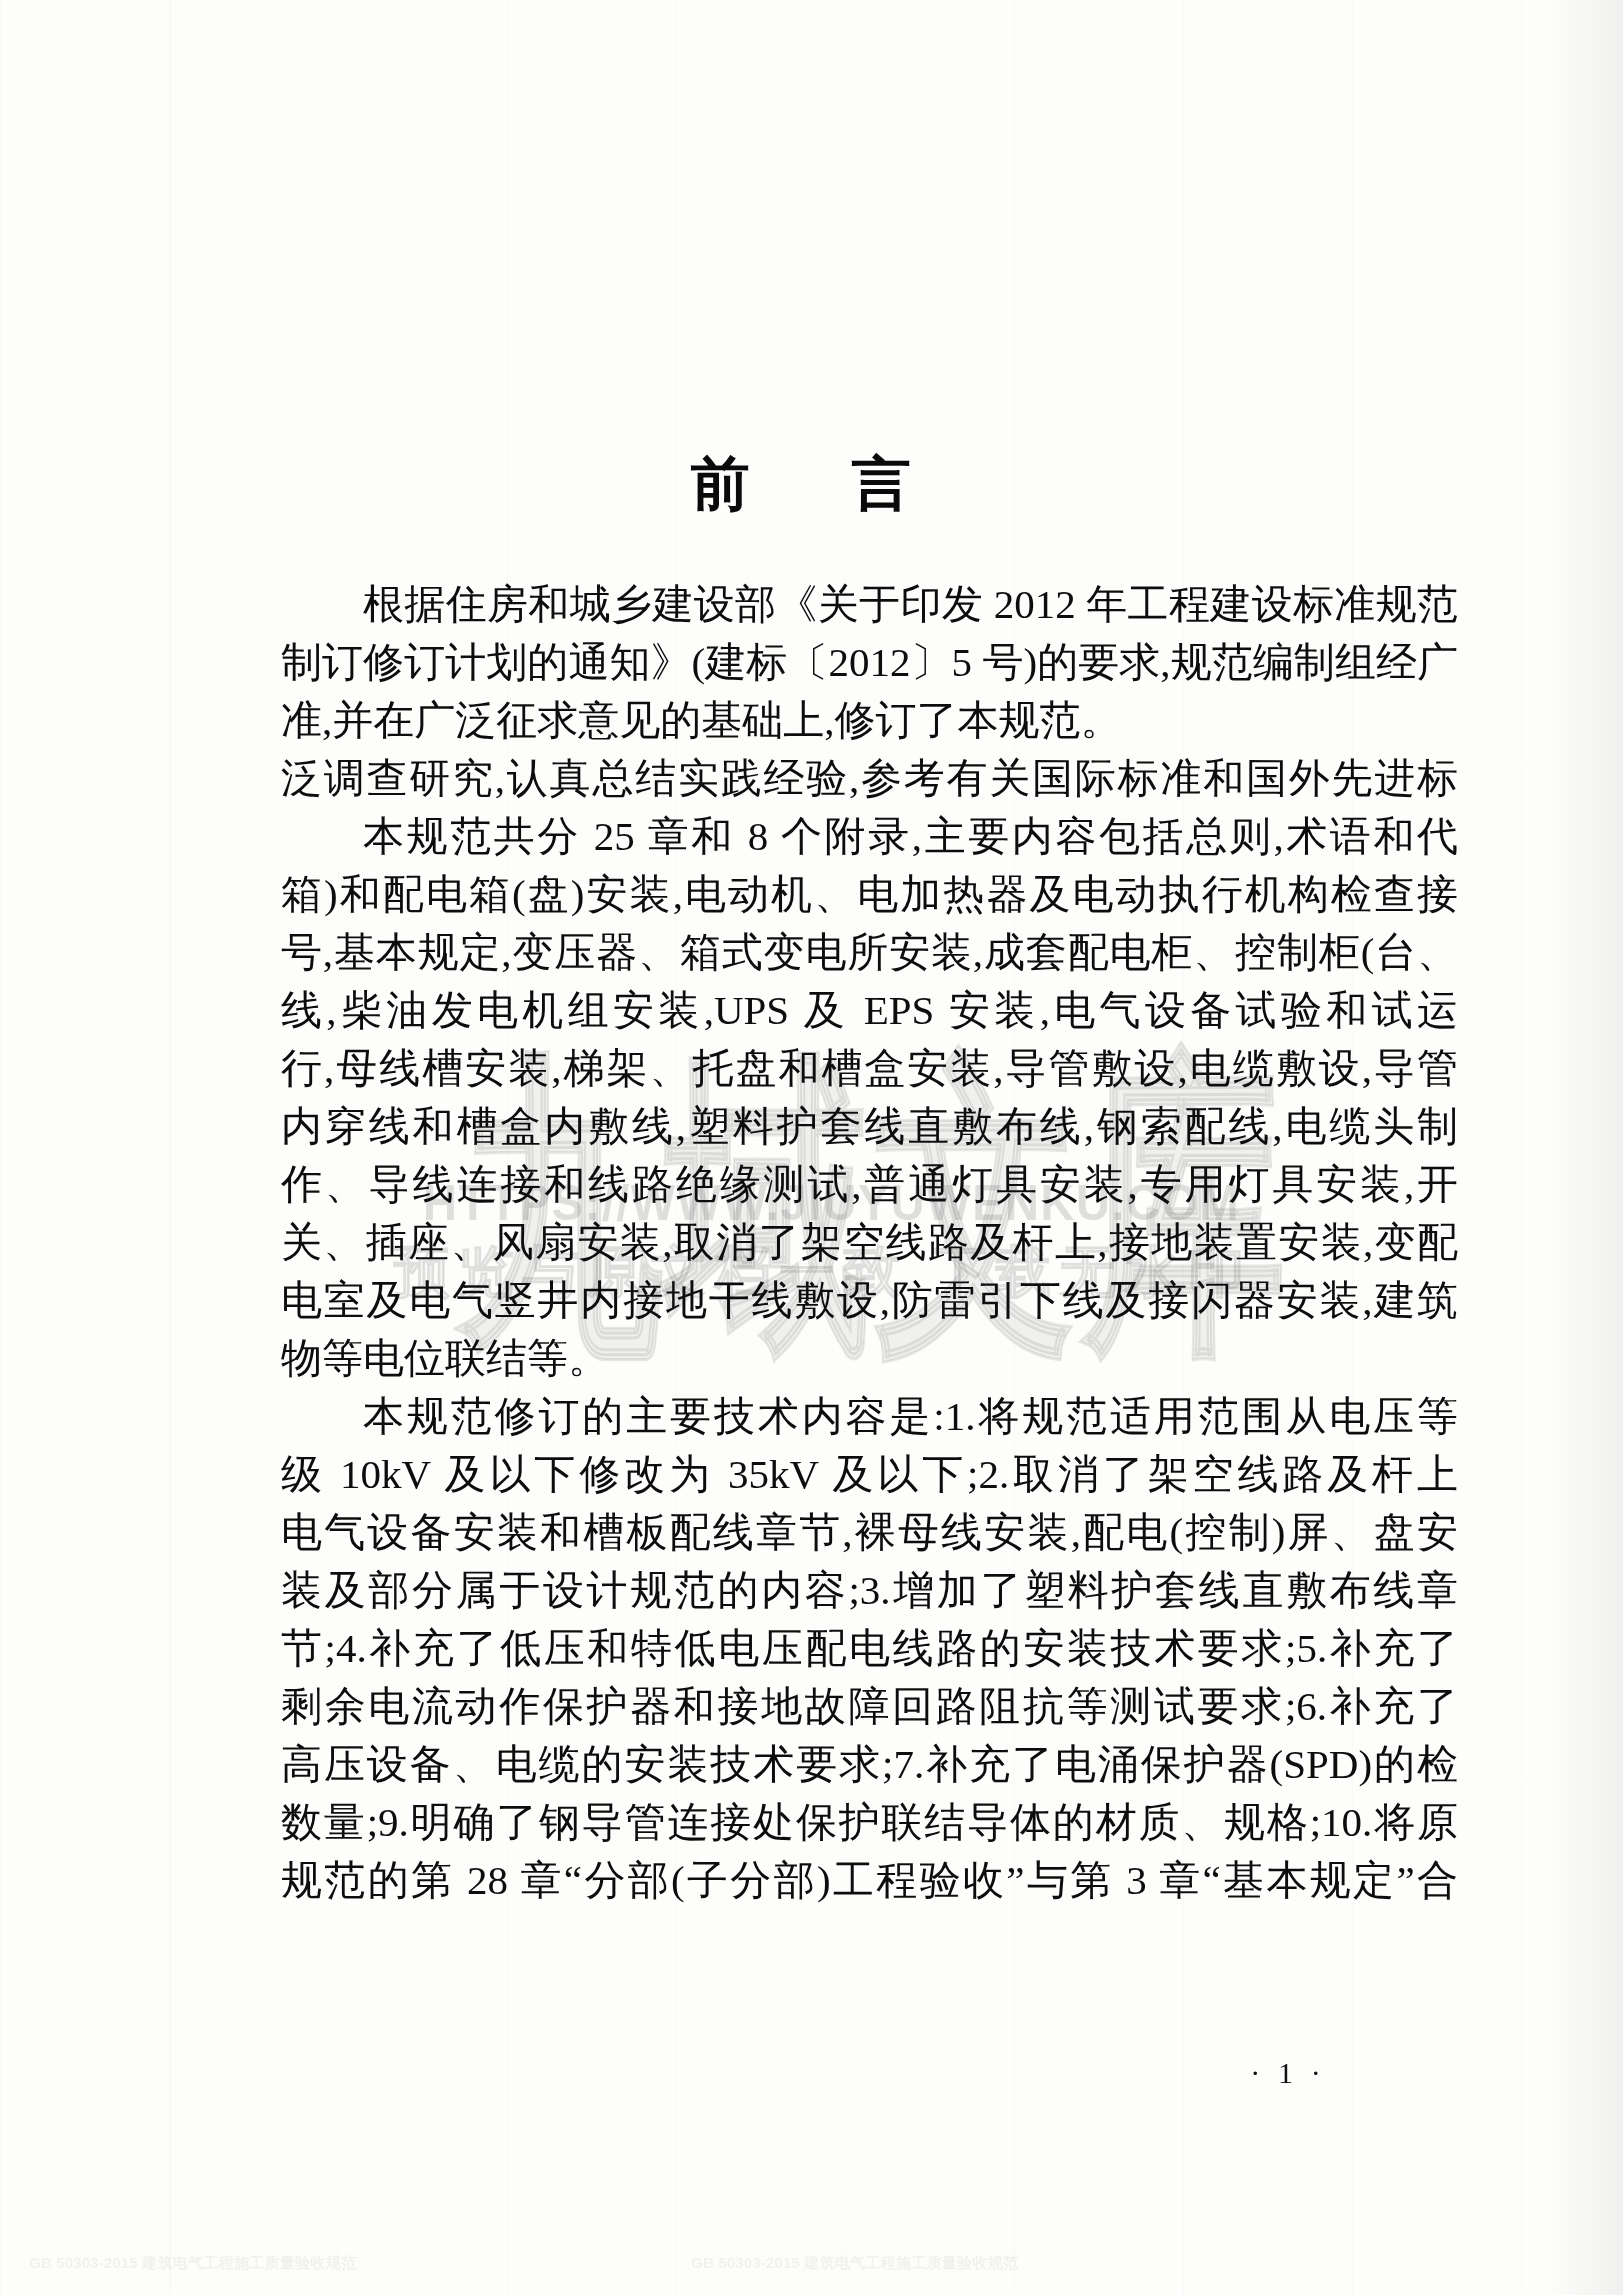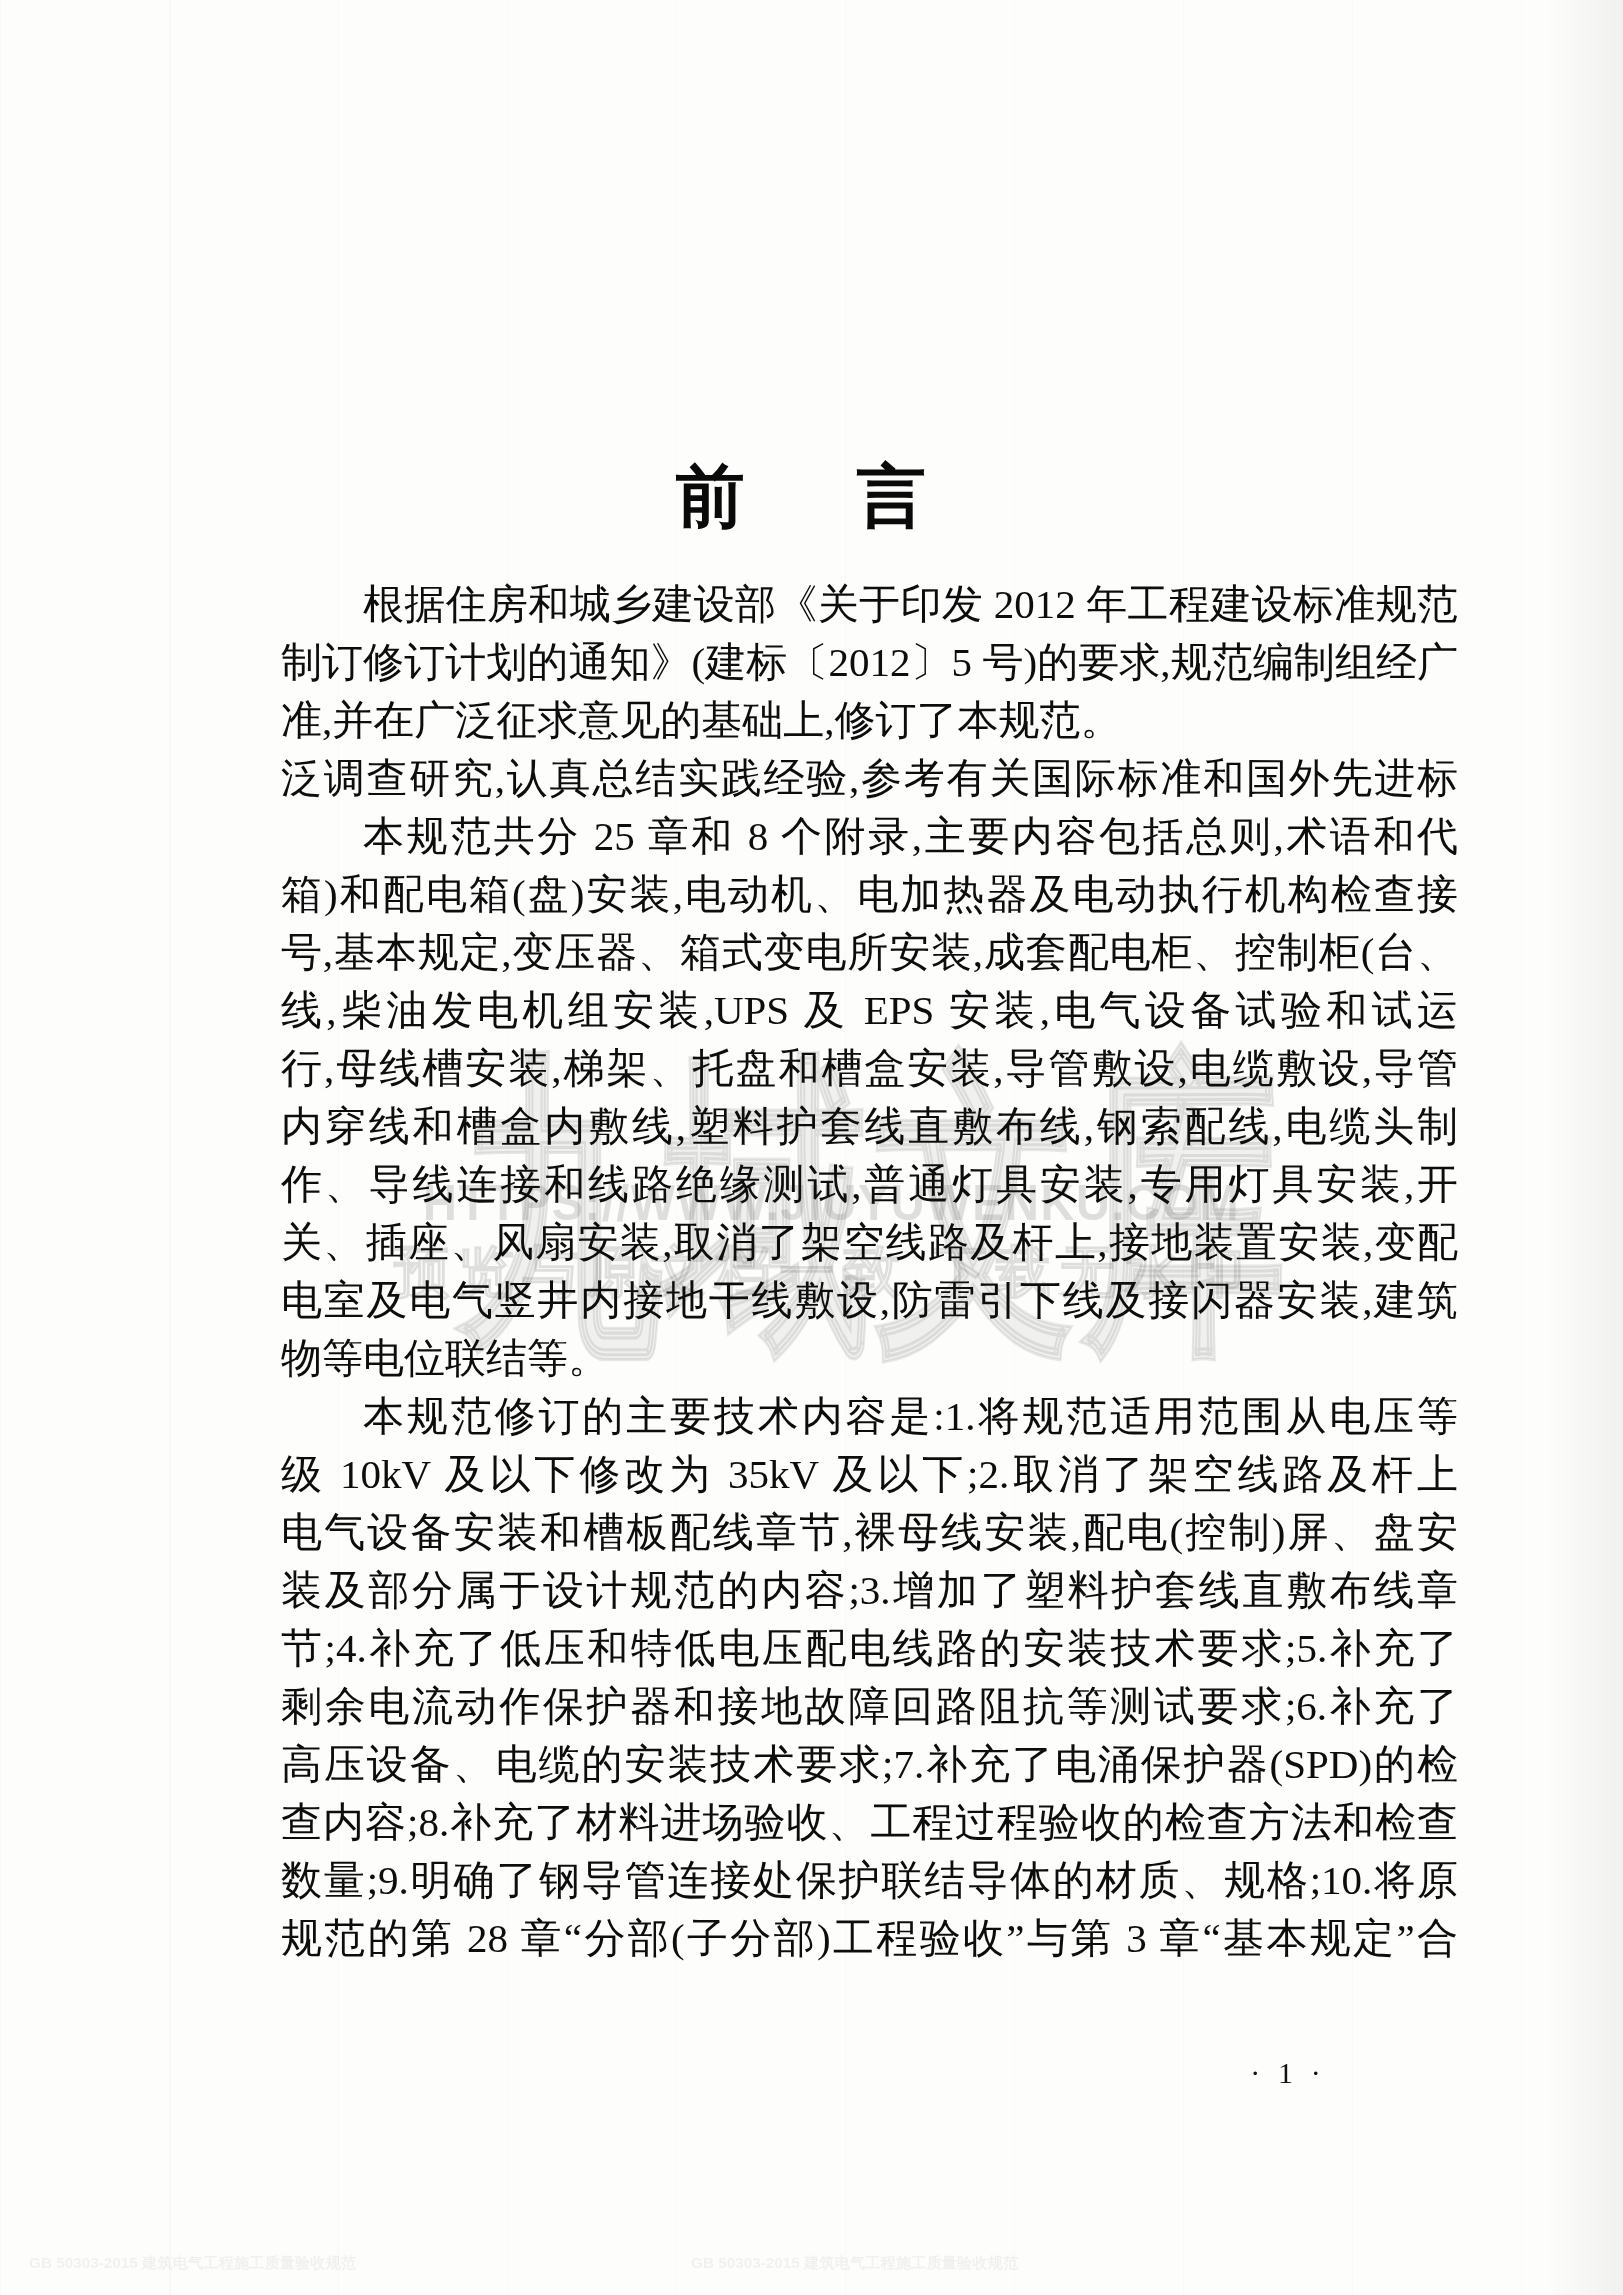--- a/index.html
+++ b/index.html
@@ -25,21 +25,21 @@
     position: absolute; top: 0; right: 0; width: 77px; height: 100%;
     background: linear-gradient(90deg, rgba(0,0,0,0) 0%, rgba(0,0,0,0.05) 100%);
     z-index: 0;
   }
 
   .title {
     position: absolute; left: 0; right: 0; top: 405px;
     text-align: center;
     font-family: "Liberation Sans", "DejaVu Sans", sans-serif;
     font-weight: bold;
-    font-size: 69px;
+    font-size: 59px;
     letter-spacing: 21.5px;
     color: #0a0a0a;
     z-index: 2;
   }
 
   .body-text {
     position: absolute; left: 249px; top: 575px; width: 1177px;
     font-size: 41px; line-height: 58px;
     z-index: 2;
     margin-left: 32px;
@@ -131,20 +131,19 @@
       <div class="line">关、插座、风扇安装,取消了架空线路及杆上,接地装置安装,变配</div>
       <div class="line">电室及电气竖井内接地干线敷设,防雷引下线及接闪器安装,建筑</div>
       <div class="line end">物等电位联结等。</div>
       <div class="line indent">本规范修订的主要技术内容是:1.将规范适用范围从电压等</div>
       <div class="line">级 10kV 及以下修改为 35kV 及以下;2.取消了架空线路及杆上</div>
       <div class="line">电气设备安装和槽板配线章节,裸母线安装,配电(控制)屏、盘安</div>
       <div class="line">装及部分属于设计规范的内容;3.增加了塑料护套线直敷布线章</div>
       <div class="line">节;4.补充了低压和特低电压配电线路的安装技术要求;5.补充了</div>
       <div class="line">剩余电流动作保护器和接地故障回路阻抗等测试要求;6.补充了</div>
       <div class="line">高压设备、电缆的安装技术要求;7.补充了电涌保护器(SPD)的检</div>
-      <div class="line">查内容;8.补充了材料进场验收、工程过程验收的检查方法和检查</div>
       <div class="line">数量;9.明确了钢导管连接处保护联结导体的材质、规格;10.将原</div>
       <div class="line">规范的第 28 章“分部(子分部)工程验收”与第 3 章“基本规定”合</div>
     </div>
 
   <div class="page-number">· 1 ·</div>
 </div>
 
 
 </body></html>

